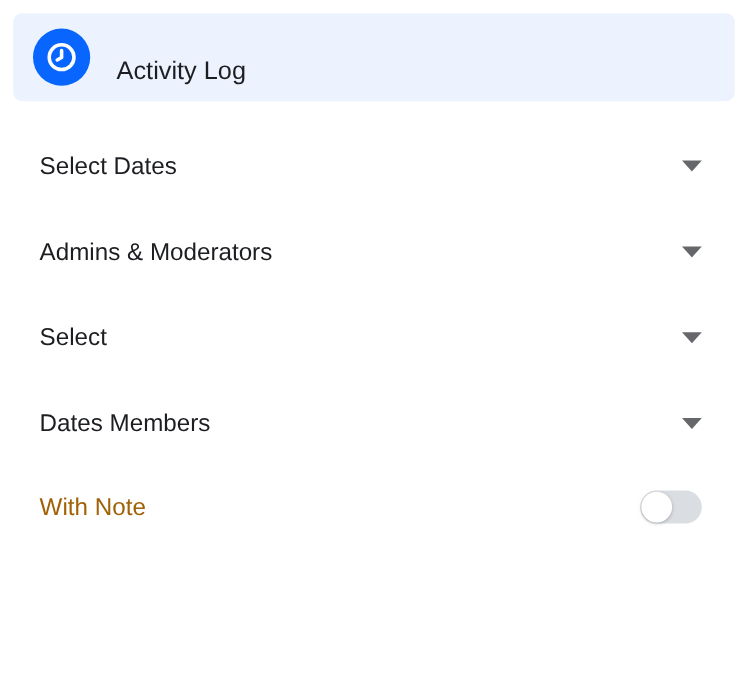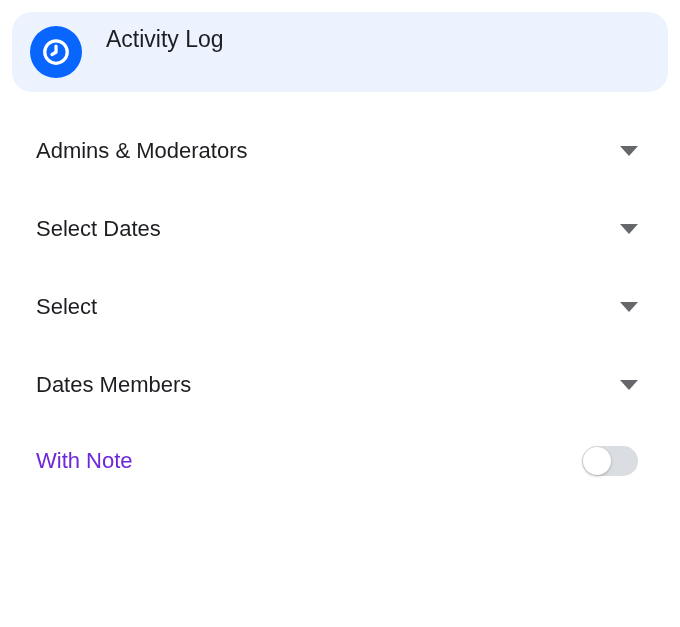--- a/index.html
+++ b/index.html
@@ -12,23 +12,23 @@
       background: #ffffff;
       width: 680px;
       height: 627px;
       color: #1c1e21;
     }
     .container {
       padding: 12px;
     }
     .header {
       display: flex;
-      align-items: flex-start;
+      align-items: flex-end;
       background: #ecf3ff;
-      border-radius: 20px;
+      border-radius: 8px;
       padding: 14px 18px;
       gap: 24px;
     }
     .clock-icon {
       width: 52px;
       height: 52px;
       background: #0866ff;
       border-radius: 50%;
       display: flex;
       align-items: center;
@@ -68,21 +68,21 @@
     }
     .toggle-row {
       display: flex;
       align-items: center;
       justify-content: space-between;
       padding: 22px 6px 6px 0;
     }
     .toggle-label {
       font-size: 22px;
       font-weight: 400;
-      color: #6d28d9;
+      color: #a16207;
     }
     .toggle {
       position: relative;
       width: 56px;
       height: 30px;
       background: #dadde1;
       border-radius: 30px;
       cursor: pointer;
       flex-shrink: 0;
     }
@@ -107,26 +107,26 @@
         <circle cx="12" cy="12" r="9" stroke="#ffffff" stroke-width="2.6" fill="none"></circle>
         <path d="M12 7.2 V12.2 L8.8 14" stroke="#ffffff" stroke-width="2.6" stroke-linecap="round" stroke-linejoin="round" fill="none"></path>
       </svg>
     </div>
     <span class="header-title">Activity Log</span>
   </div>
 
   <div class="filters">
 
     <div class="filter-row">
-      <span class="filter-label">Admins &amp; Moderators</span>
+      <span class="filter-label">Select Dates</span>
       <span class="caret"></span>
     </div>
 
     <div class="filter-row">
-      <span class="filter-label">Select Dates</span>
+      <span class="filter-label">Admins &amp; Moderators</span>
       <span class="caret"></span>
     </div>
 
     <div class="filter-row">
       <span class="filter-label">Select</span>
       <span class="caret"></span>
     </div>
 
     <div class="filter-row">
       <span class="filter-label">Dates Members</span>

